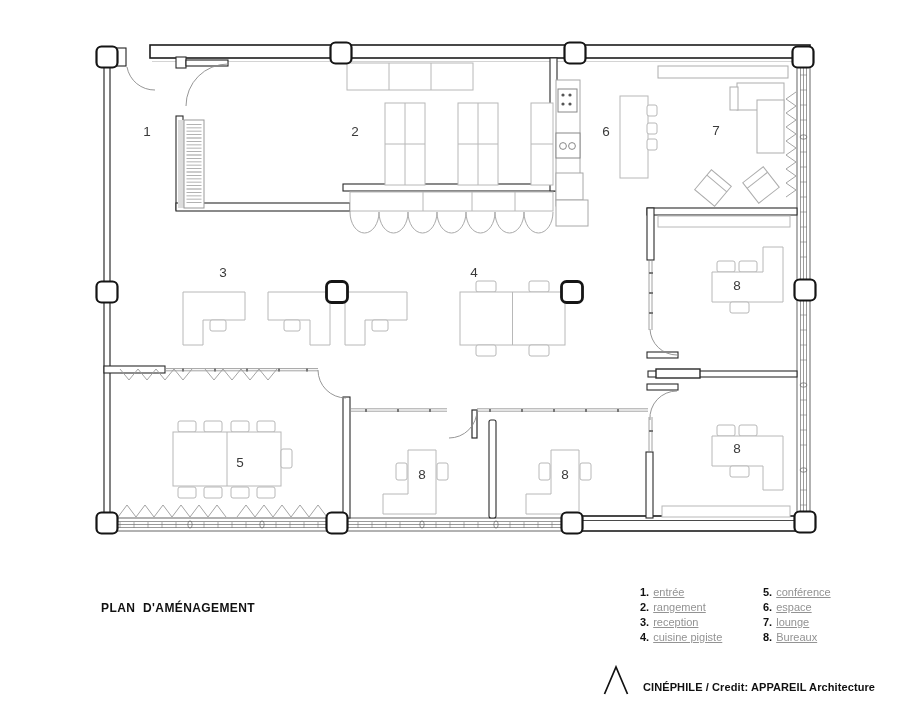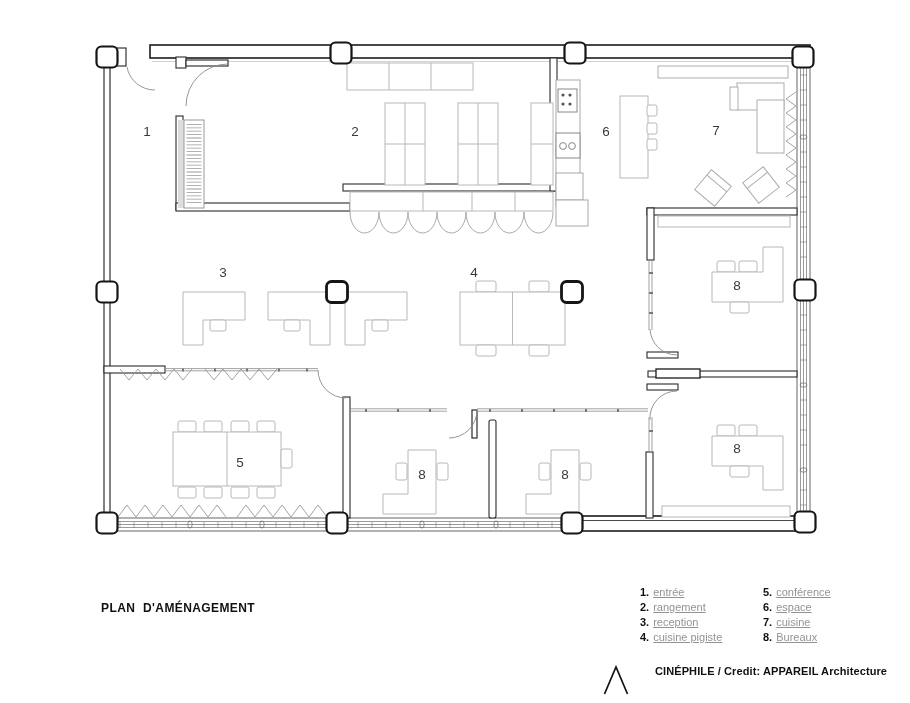--- a/index.html
+++ b/index.html
@@ -7,21 +7,21 @@
          font-family:"Liberation Sans","DejaVu Sans",sans-serif;}
   #plan-svg{position:absolute;left:0;top:0;}
   .plan-title{position:absolute;left:101px;top:581px;font-size:12px;font-weight:700;
               color:#111;letter-spacing:.4px;word-spacing:4px;margin-top:20px;}
   .legend{position:absolute;top:586px;display:flex;flex-direction:column;}
   #legend-col-0{left:640px;}
   #legend-col-1{left:763px;}
   .legend-row{display:flex;align-items:baseline;height:15px;font-size:11px;}
   .legend-num{font-weight:700;color:#111;margin-right:4px;white-space:nowrap;}
   .legend-label{color:#939393;white-space:nowrap;text-decoration:underline;}
-  .credit{position:absolute;left:601px;top:665px;display:flex;gap:12px;}
+  .credit{position:absolute;left:601px;top:665px;display:flex;align-items:flex-end;}
   .credit-logo{width:30px;height:31px;margin-right:12px;}
   .credit-text{font-size:11px;font-weight:700;color:#111;padding-bottom:3px;letter-spacing:.1px;}
   svg text.room-num{font-family:"Liberation Sans","DejaVu Sans",sans-serif;
                     font-size:13.5px;fill:#3a3a3a;}
 </style>
 </head>
 <body>
 
 <div id="stage">
 
@@ -360,21 +360,21 @@
         <div class="legend-row">
           <span class="legend-num">5.</span>
           <span class="legend-label">conférence</span>
         </div>
         <div class="legend-row">
           <span class="legend-num">6.</span>
           <span class="legend-label">espace</span>
         </div>
         <div class="legend-row">
           <span class="legend-num">7.</span>
-          <span class="legend-label">cuisine</span>
+          <span class="legend-label">lounge</span>
         </div>
         <div class="legend-row">
           <span class="legend-num">8.</span>
           <span class="legend-label">Bureaux</span>
         </div>
       </div>
   </div>
 
   <div class="credit">
     <svg class="credit-logo" viewBox="0 0 30 31">

